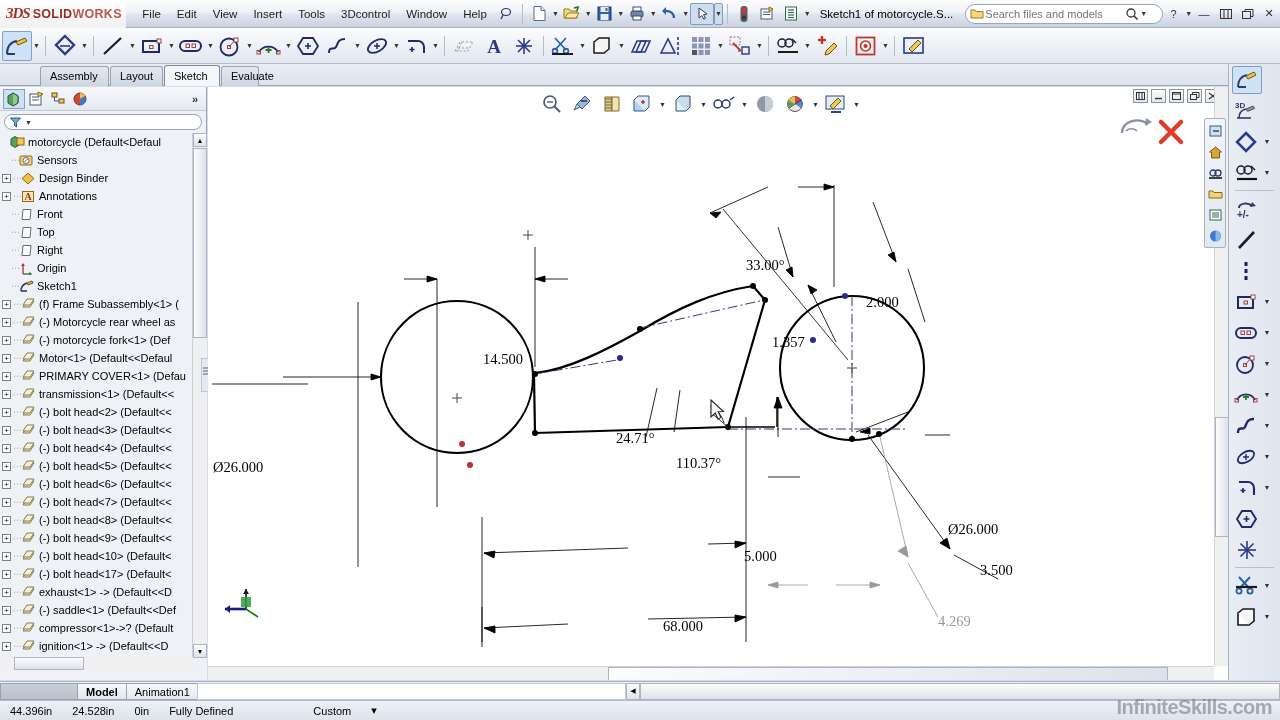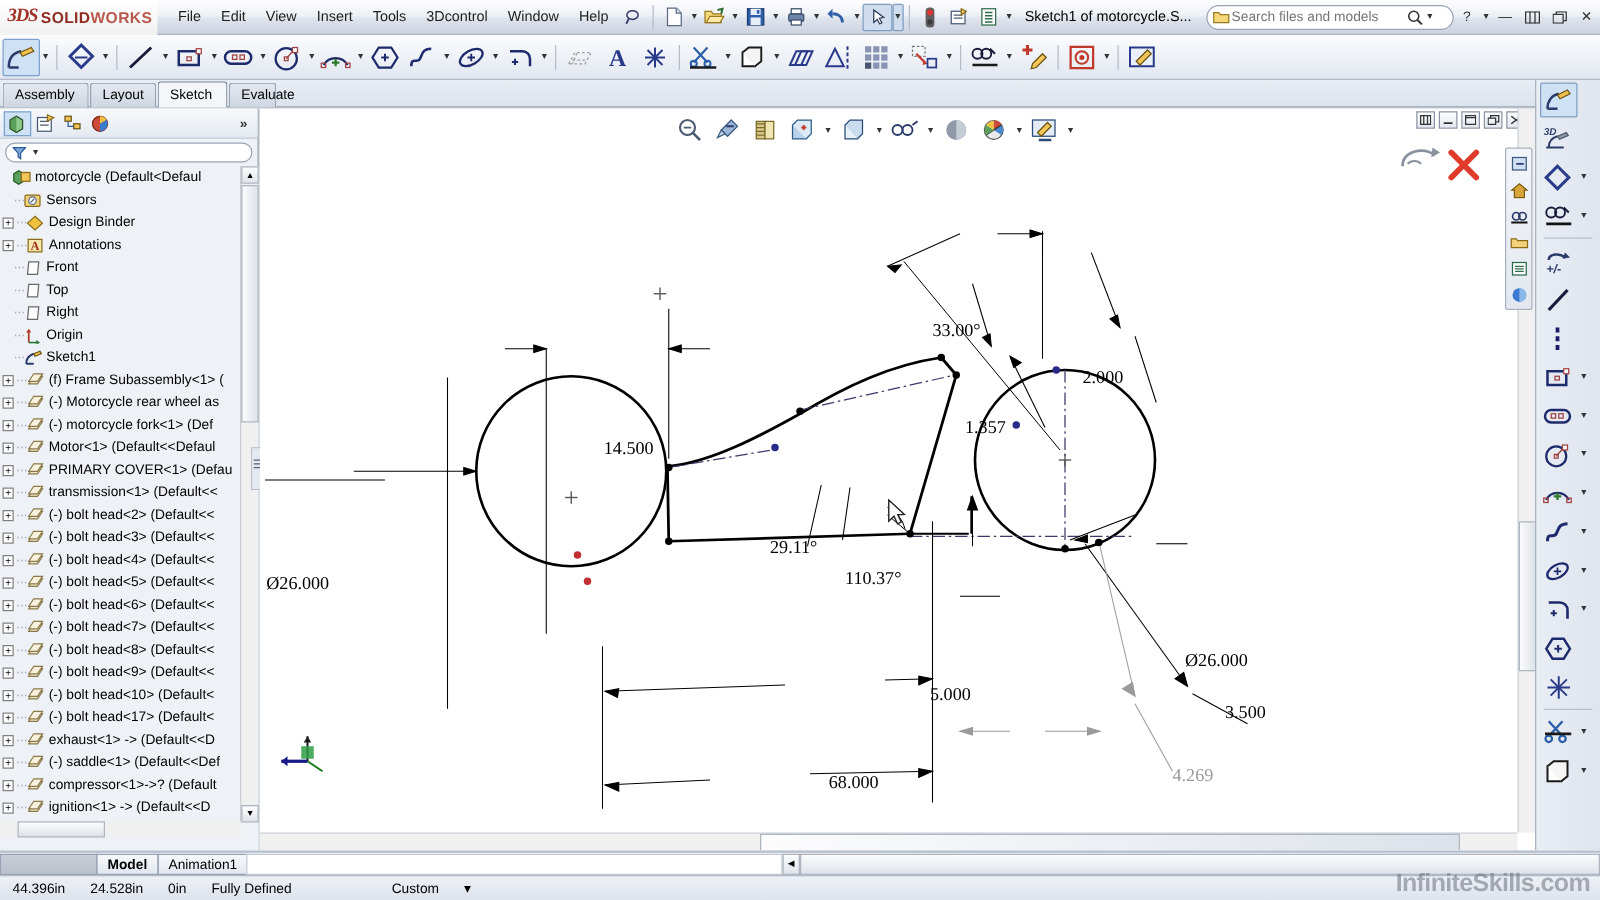--- a/index.html
+++ b/index.html
@@ -61,21 +61,21 @@
   
   #tabrow{
     position:absolute;left:0;top:64px;width:1280px;height:22px;
     background:linear-gradient(to bottom,#e9edf4,#dde3ec);
     border-bottom:1px solid #9aa4b4;
   }
   .tab{
     position:absolute;top:2px;height:20px;line-height:19px;padding:0 9px;
     background:linear-gradient(to bottom,#e4e8f0,#cfd6e1);
     border:1px solid #98a2b2;border-bottom:none;border-radius:3px 3px 0 0;
-    font-size:11px; cursor:default;
+    font-size:11px; cursor:default;margin-left:38px;
   }
   .tab.active{
     background:#f4f6f9; font-weight:normal; border-color:#7f8a9b; top:1px;height:21px;line-height:20px;
   }
 
   
   #leftpanel{
     position:absolute;left:0;top:87px;width:207px;height:593px;
     background:#eef1f6;border-right:1px solid #9aa4b4;
   }
@@ -147,21 +147,20 @@
     position:absolute;left:0;bottom:0;width:1006px;height:14px;background:#f0f0f0;border-top:1px solid #ccd1da;
   }
   #vp-hscroll .thumb{position:absolute;left:400px;top:0;width:560px;height:14px;
       background:linear-gradient(to right,#fcfcfd,#dde2ea);border:1px solid #aeb5c0;}
 
   
   #righttb{
     position:absolute;right:0;top:64px;width:52px;height:616px;
     background:linear-gradient(to right,#e9edf4,#dfe5ee);
     border-left:1px solid #aab3c1;
-    font-style:italic;
   }
   #righttb .rrow{height:31px;display:flex;align-items:center;padding-left:3px;}
   #righttb .rbtn{width:30px;height:28px;display:flex;align-items:center;justify-content:center;cursor:default;}
   #righttb .rbtn.sel{background:#cfe2f5;border:1px solid #7f9dc0;border-radius:2px;}
   #righttb .rcar{font-size:7px;color:#333;width:10px;text-align:center;cursor:default;}
   .rsep{height:1px;background:#b9c0cc;margin:2px 6px;}
   
   #vtoolbar{
     position:absolute;right:54px;top:118px;width:22px;
     background:linear-gradient(to bottom,#f2f5f9,#e3e8f0);
@@ -1181,21 +1180,21 @@
       <line x1="8" y1="22" x2="20" y2="30" stroke="#1a7a1a" stroke-width="1.6"></line>
       <rect x="3" y="10" width="10" height="10" fill="#2f9e44" opacity="0.85"></rect>
     </g>
   </svg>
 
   <div class="dim" style="left:5px;top:372px;">Ø26.000</div>
   <div class="dim" style="left:275px;top:264px;">14.500</div>
   <div class="dim" style="left:538px;top:170px;">33.00°</div>
   <div class="dim" style="left:658px;top:207px;">2.000</div>
   <div class="dim" style="left:564px;top:247px;">1.357</div>
-  <div class="dim" style="left:408px;top:343px;">29.11°</div>
+  <div class="dim" style="left:408px;top:343px;">24.71°</div>
   <div class="dim" style="left:468px;top:368px;">110.37°</div>
   <div class="dim" style="left:740px;top:434px;">Ø26.000</div>
   <div class="dim" style="left:772px;top:475px;">3.500</div>
   <div class="dim gray" style="left:730px;top:526px;">4.269</div>
   <div class="dim" style="left:536px;top:461px;">5.000</div>
   <div class="dim" style="left:455px;top:531px;">68.000</div>
 
   <div id="vp-vscroll">
     <div class="thumb"></div>
   </div>

